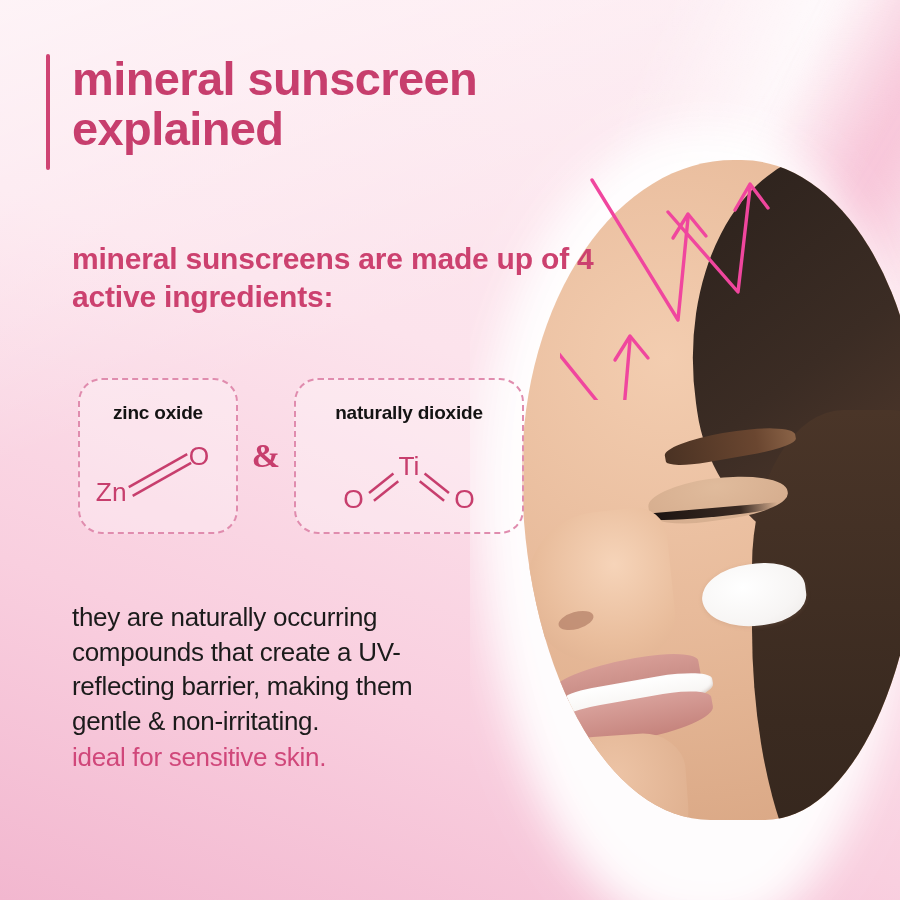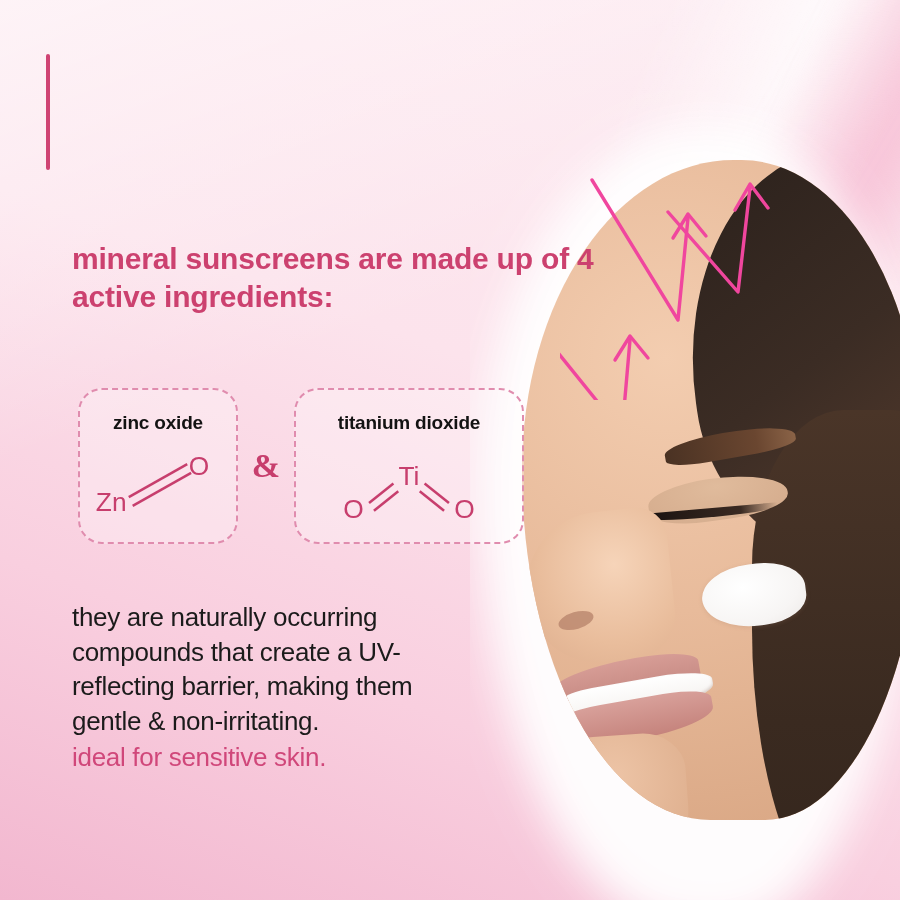--- a/index.html
+++ b/index.html
@@ -34,21 +34,21 @@
     letter-spacing:-.6px;max-width:520px;
   }
 
   
   .subhead{
     position:absolute;left:72px;top:240px;width:530px;
     color:#cc416f;font-weight:700;font-size:30px;line-height:1.28;letter-spacing:-.2px;
   }
 
   
-  .ing-row{position:absolute;left:78px;top:388px;display:flex;align-items:center;}
+  .ing-row{position:absolute;left:78px;top:378px;display:flex;align-items:center;}
   .ing-box{
     border:2px dashed #e08cae;border-radius:24px;
     background:rgba(255,255,255,.30);
     box-sizing:border-box;position:relative;
   }
   .box-zinc{width:160px;height:156px;}
   .box-tio2{width:230px;height:156px;}
   .ing-name{
     position:absolute;left:0;right:0;top:22px;text-align:center;
     color:#131313;font-weight:700;font-size:19px;letter-spacing:-.2px;
@@ -193,20 +193,24 @@
       <path d="M113 68 L128 44 L146 66"></path>
       <path d="M108 42 L178 122 L190 18"></path>
       <path d="M175 40 L190 14 L208 38"></path>
       <path d="M-14 168 L62 262 L70 170"></path>
       <path d="M55 190 L70 166 L88 188"></path>
     </g>
   </svg>
 
   <div class="title-wrap">
     <div class="accent-bar"></div>
+    <div class="title">
+      <span>mineral sunscreen</span><br>
+      <span>explained</span>
+    </div>
   </div>
 
   <div class="subhead">mineral sunscreens are made up of 4 active ingredients:</div>
 
   <div class="ing-row">
 
     <div class="ing-box box-zinc">
       <div class="ing-name">zinc oxide</div>
       <svg class="struct" viewBox="0 0 160 156">
         <text x="32" y="124" font-family="Liberation Sans, sans-serif" font-size="27" fill="#c73e6d" text-anchor="middle">Zn</text>
@@ -214,21 +218,21 @@
         <g stroke="#c73e6d" stroke-width="2.6">
           <line x1="50" y1="110" x2="110" y2="76"></line>
           <line x1="54" y1="119" x2="114" y2="85"></line>
         </g>
       </svg>
     </div>
 
     <div class="amp">&amp;</div>
 
     <div class="ing-box box-tio2">
-      <div class="ing-name">titanium dioxide</div>
+      <div class="ing-name">naturally dioxide</div>
       <svg class="struct" viewBox="0 0 230 156">
         <text x="115" y="97" font-family="Liberation Sans, sans-serif" font-size="27" fill="#c73e6d" text-anchor="middle">Ti</text>
         <text x="58" y="131" font-family="Liberation Sans, sans-serif" font-size="27" fill="#c73e6d" text-anchor="middle">O</text>
         <text x="172" y="131" font-family="Liberation Sans, sans-serif" font-size="27" fill="#c73e6d" text-anchor="middle">O</text>
         <g stroke="#c73e6d" stroke-width="2.6">
           <line x1="74" y1="116" x2="99" y2="96"></line>
           <line x1="79" y1="124" x2="104" y2="104"></line>
           <line x1="131" y1="96" x2="156" y2="116"></line>
           <line x1="126" y1="104" x2="151" y2="124"></line>
         </g>

